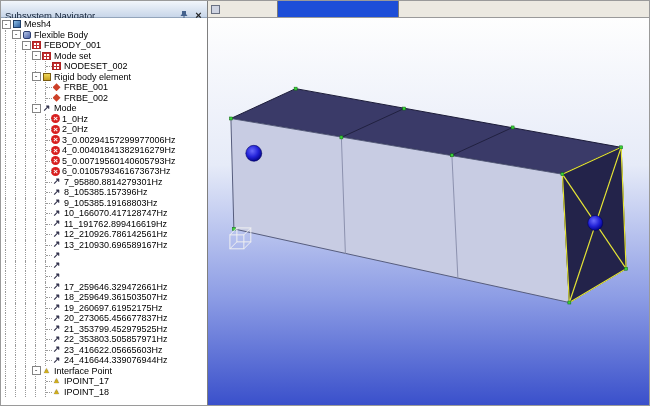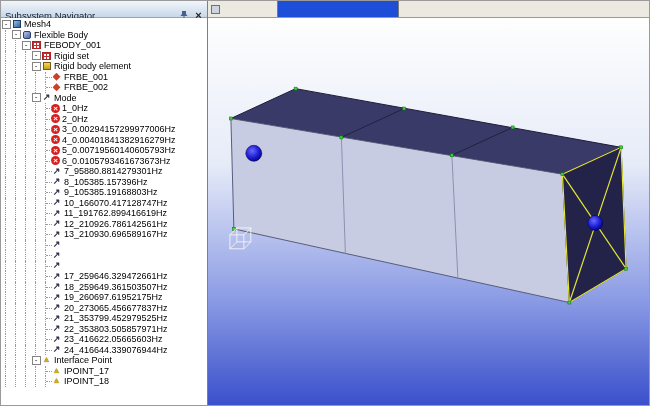--- a/index.html
+++ b/index.html
@@ -103,21 +103,32 @@
         <div class="trow">
           <span class="tcell v"></span>
           <span class="tcell v"></span>
           <span class="tcell v"></span>
           <span class="tcell exp">
             <span class="expbox">-</span>
           </span>
           <span class="ticon icon-nodeset-group">
             <i></i>
           </span>
-          <span class="tlabel">Rigid set</span>
+          <span class="tlabel">Mode set</span>
+        </div>
+        <div class="trow">
+          <span class="tcell v"></span>
+          <span class="tcell v"></span>
+          <span class="tcell v"></span>
+          <span class="tcell v"></span>
+          <span class="tcell v h"></span>
+          <span class="ticon icon-nodeset">
+            <i></i>
+          </span>
+          <span class="tlabel">NODESET_002</span>
         </div>
         <div class="trow">
           <span class="tcell v"></span>
           <span class="tcell v"></span>
           <span class="tcell v"></span>
           <span class="tcell exp">
             <span class="expbox">-</span>
           </span>
           <span class="ticon icon-rigid-group">
             <i></i>

